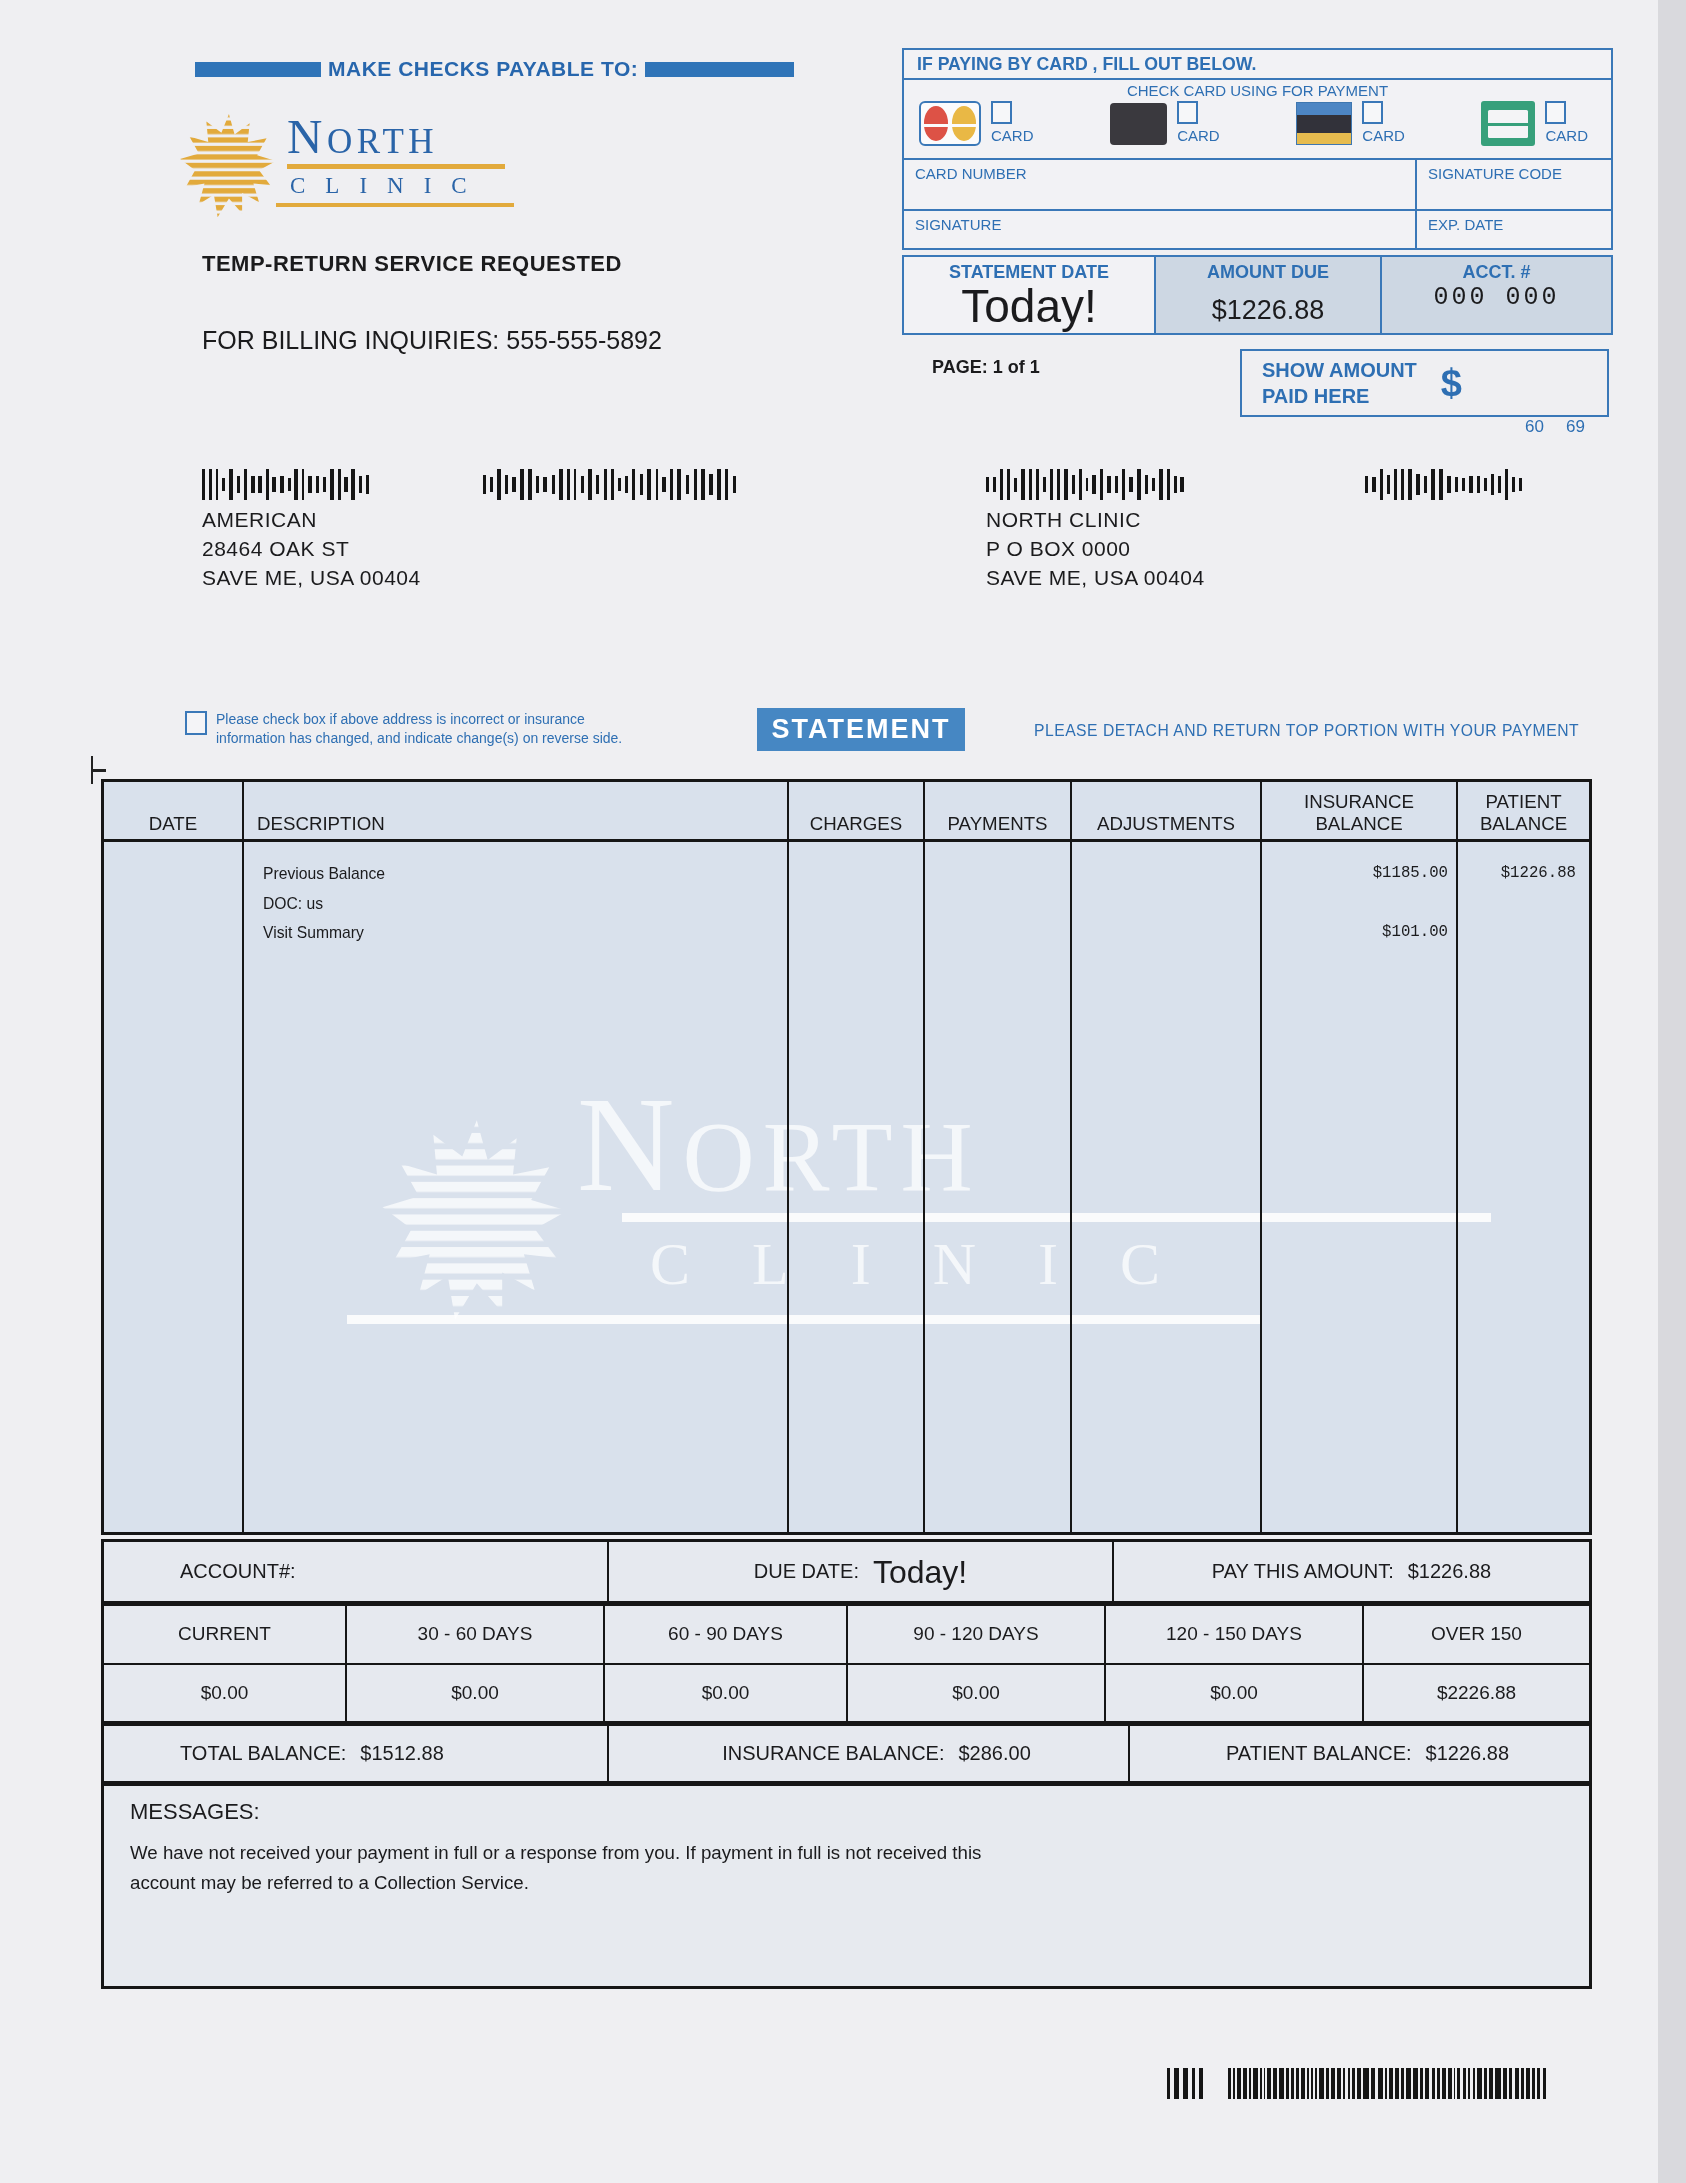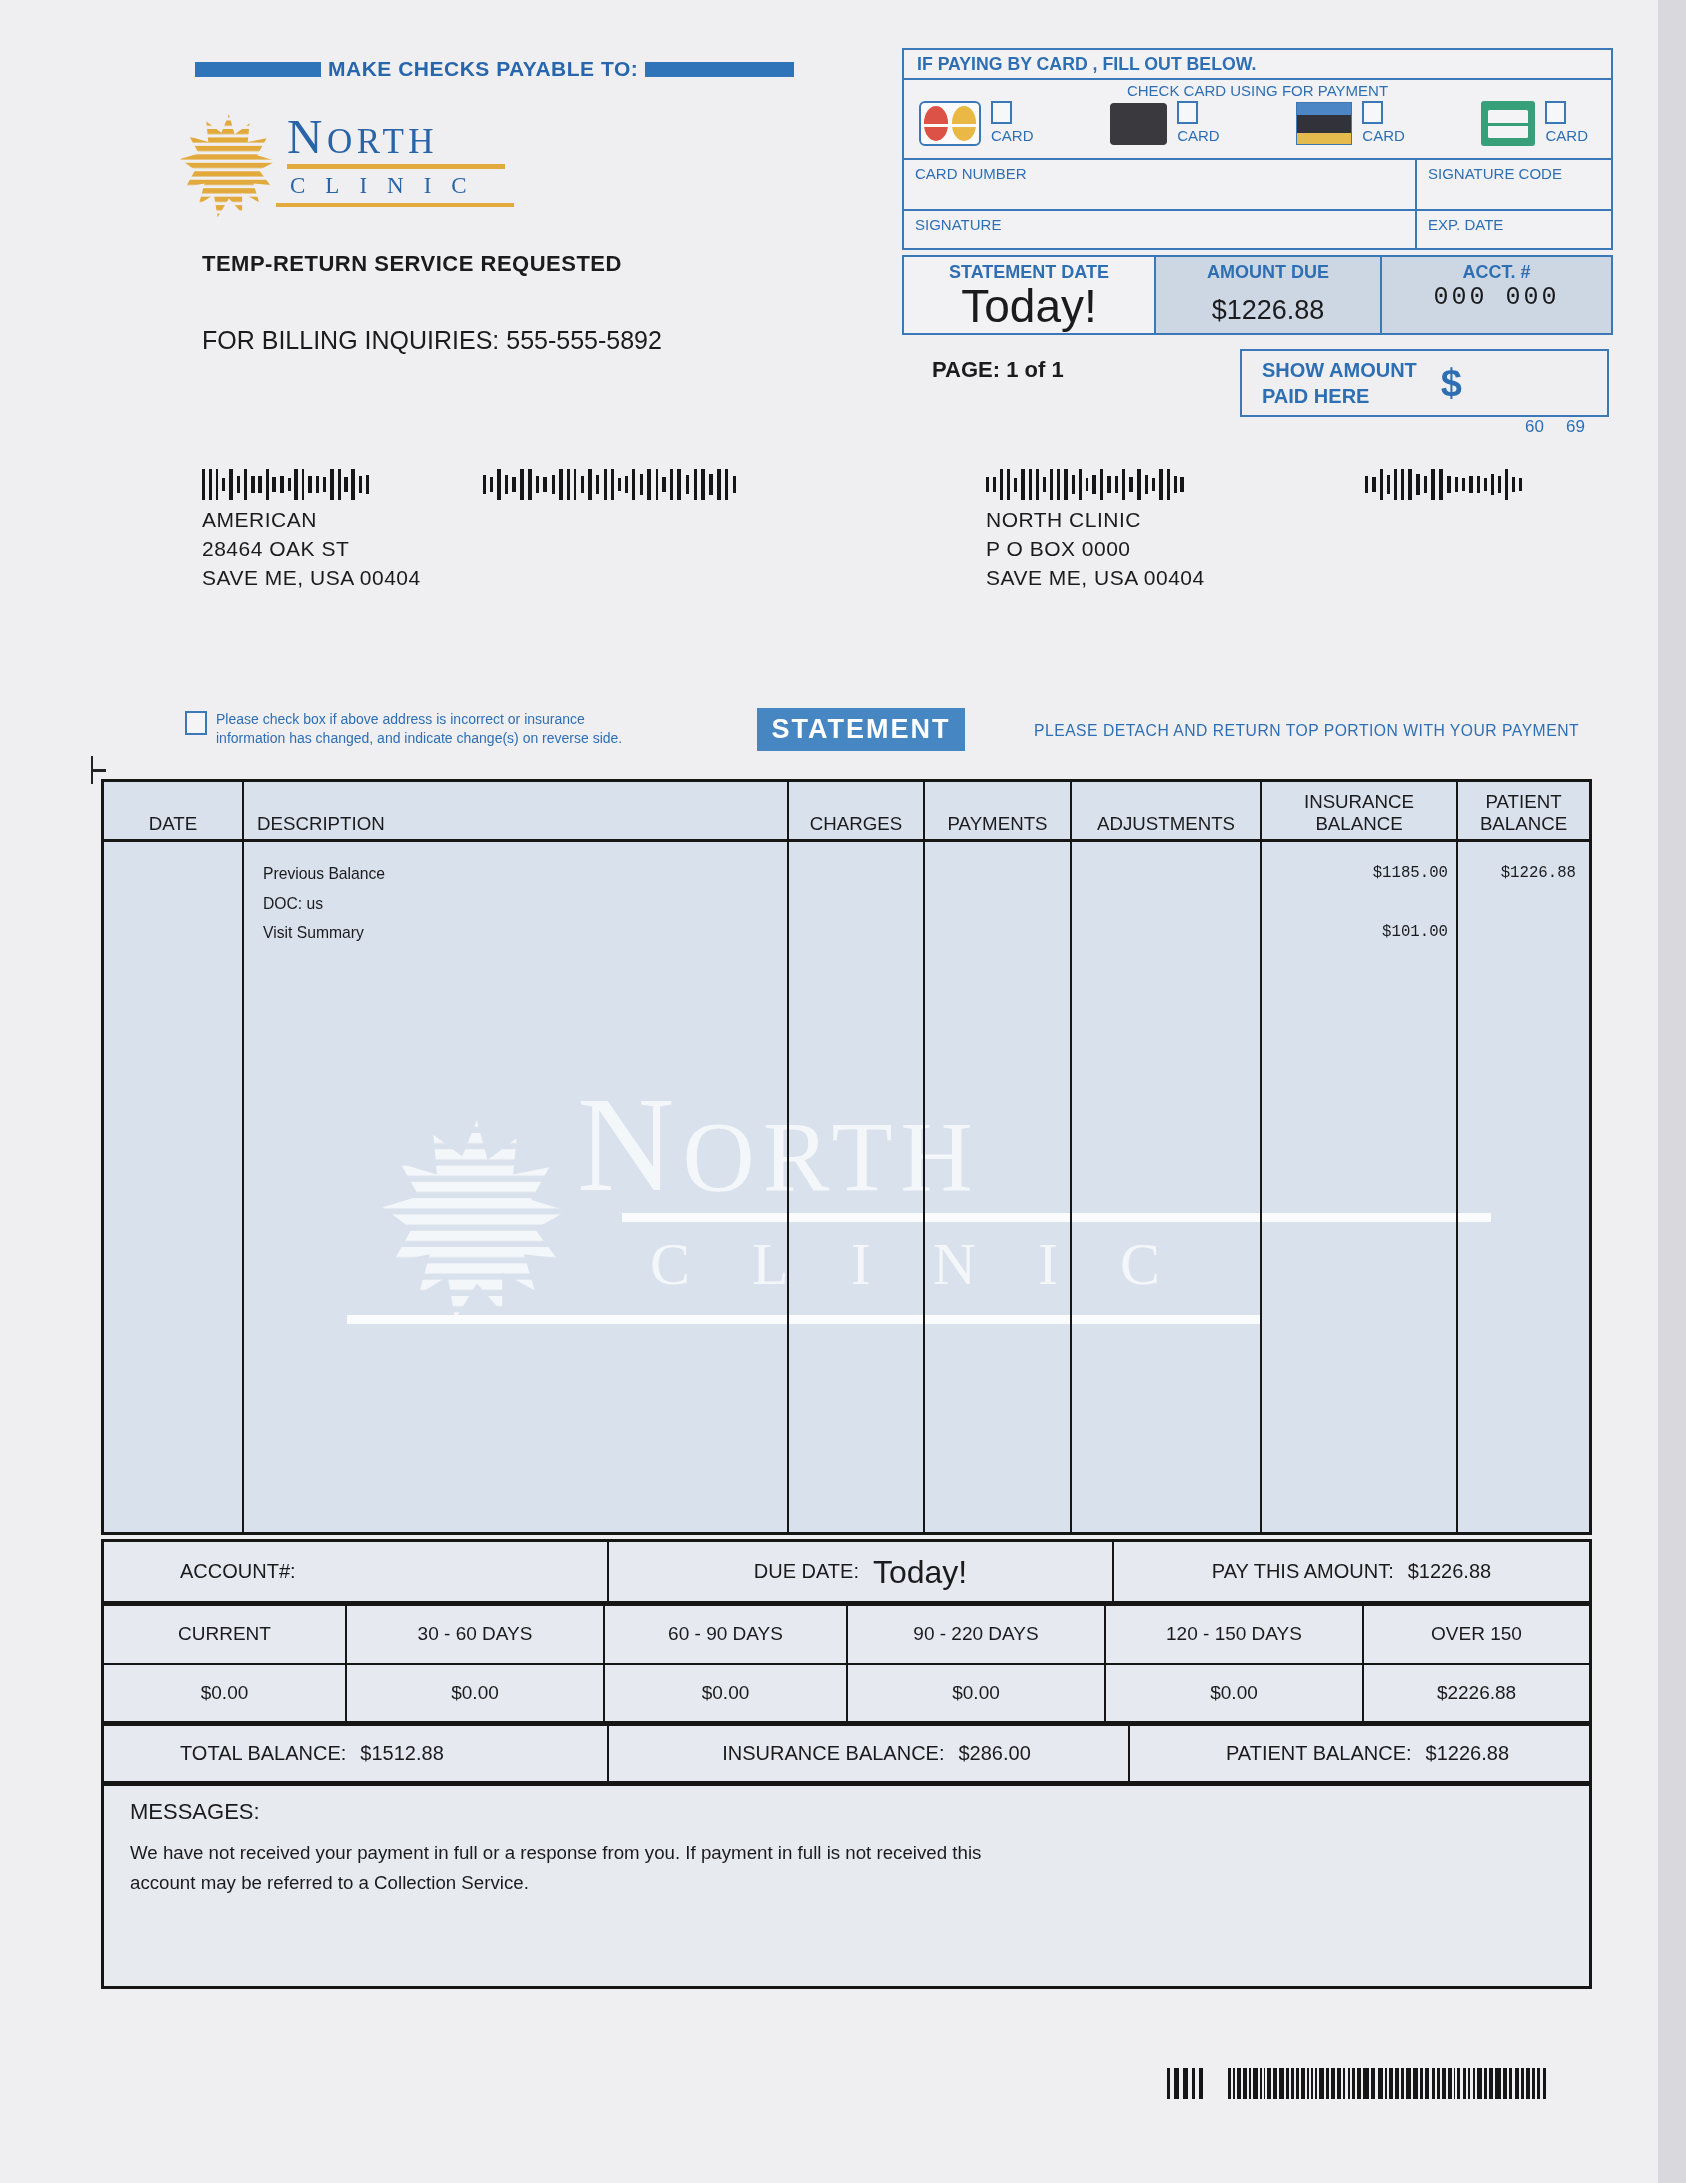--- a/index.html
+++ b/index.html
@@ -60,21 +60,21 @@
              display:flex;box-sizing:border-box;}
   .sum-cell{box-sizing:border-box;text-align:center;padding-top:5px;}
   .sum-cell .lab{font-size:18px;font-weight:bold;color:#2e6fb3;}
   .sc-1{width:252px;border-right:2px solid #3a78b8;}
   .sc-2{width:226px;border-right:2px solid #3a78b8;background:#cdd7e3;}
   .sc-3{flex:1;background:#cdd7e3;}
   .sum-date{font-size:46px;margin-top:0px;line-height:1;}
   .sum-amt{font-size:27px;margin-top:12px;}
   .sum-acct{font-family:"Liberation Mono",monospace;font-size:25px;letter-spacing:3px;}
 
-  .page-label{font-size:22px;font-weight:bold;}
+  .page-label{font-size:18px;font-weight:bold;}
   .show-box{left:1240px;top:349px;width:369px;height:68px;border:2px solid #3a78b8;box-sizing:border-box;
             display:flex;align-items:center;padding-left:20px;gap:24px;}
   .show-lines{font-size:20px;font-weight:bold;color:#2e6fb3;line-height:26px;}
   .show-dollar{font-size:38px;color:#2e6fb3;font-weight:bold;}
   .corner-nums{font-size:17px;color:#2e6fb3;display:flex;gap:22px;}
 
   
   .barcode{position:absolute;display:flex;align-items:center;justify-content:space-between;}
   .barcode i{background:#151515;display:block;flex:0 0 auto;}
   .barcode-lin{align-items:stretch;overflow:hidden;}
@@ -443,21 +443,21 @@
       <span class="bt-lab">PAY THIS AMOUNT:</span>
       <span class="bt-lab">$1226.88</span>
     </div>
   </div>
 
   <div class="bt aging-tbl">
     <div class="ag-row hdr">
       <div class="ag-cell g1">CURRENT</div>
       <div class="ag-cell g2">30 - 60 DAYS</div>
       <div class="ag-cell g3">60 - 90 DAYS</div>
-      <div class="ag-cell g4">90 - 220 DAYS</div>
+      <div class="ag-cell g4">90 - 120 DAYS</div>
       <div class="ag-cell g5">120 - 150 DAYS</div>
       <div class="ag-cell g6">OVER 150</div>
     </div>
     <div class="ag-row">
       <div class="ag-cell g1">$0.00</div>
       <div class="ag-cell g2">$0.00</div>
       <div class="ag-cell g3">$0.00</div>
       <div class="ag-cell g4">$0.00</div>
       <div class="ag-cell g5">$0.00</div>
       <div class="ag-cell g6">$2226.88</div>

